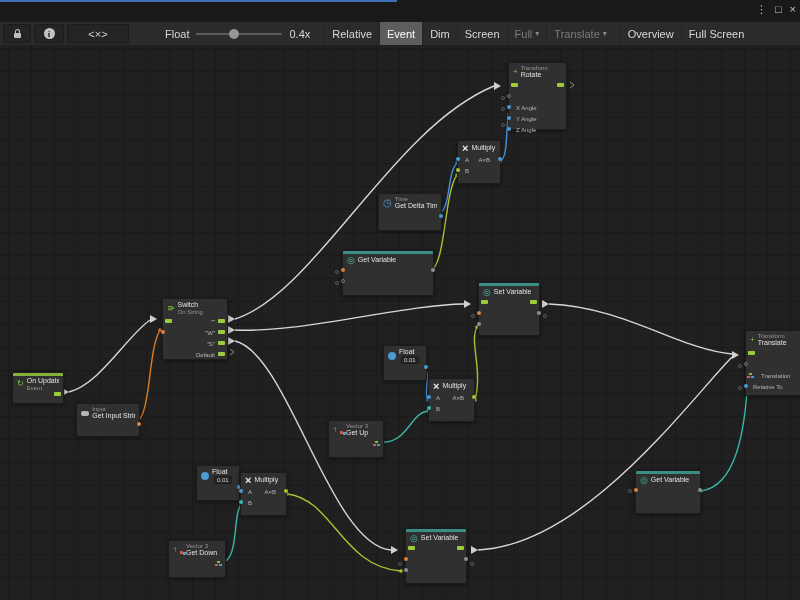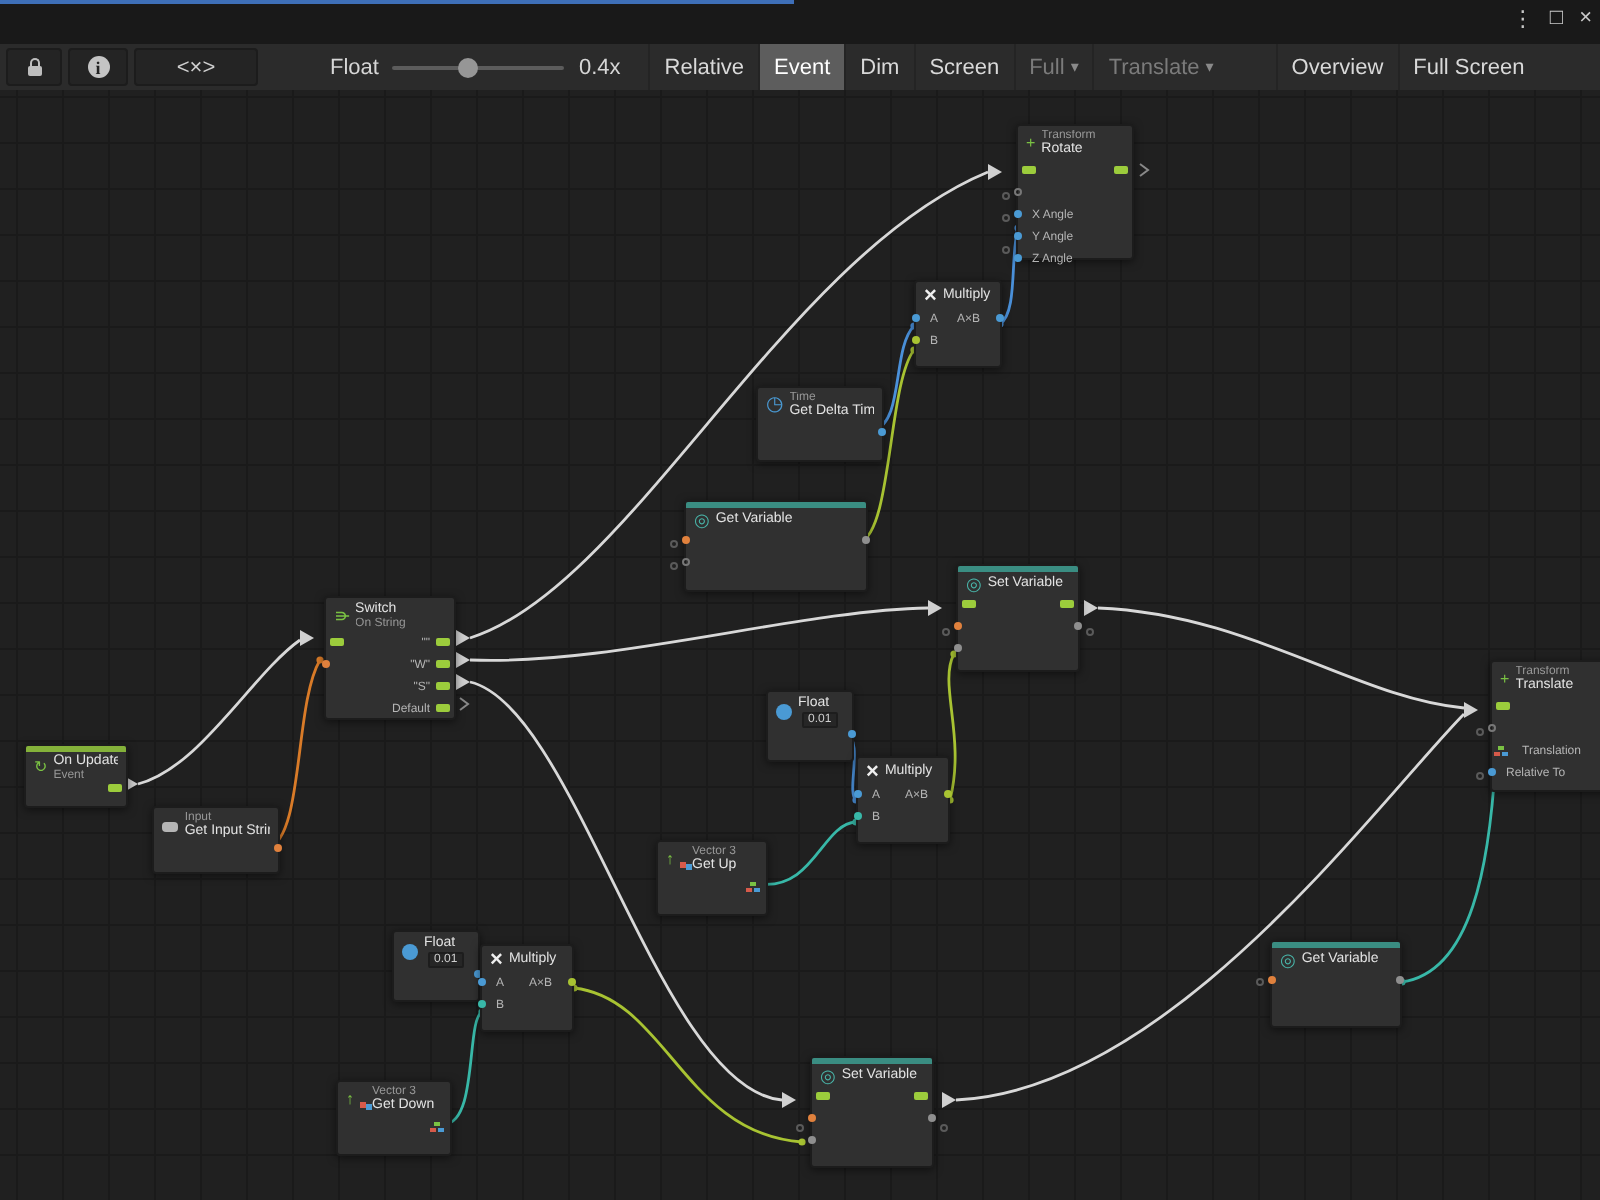--- a/index.html
+++ b/index.html
@@ -112,21 +112,21 @@
         <span>Screen</span>
       </div>
     <div class="vbtn disabled">
       <span>Full</span>
       <span class="caret">▾</span>
     </div>
     <div class="vbtn disabled">
       <span>Translate</span>
       <span class="caret">▾</span>
     </div>
-    <div class="vbtn" style="margin-left:24px">
+    <div class="vbtn" style="margin-left:6px">
         <span>Overview</span>
       </div>
     <div class="vbtn">
         <span>Full Screen</span>
       </div>
   </div>
 </div>
 
 <div class="canvas"></div>
 

